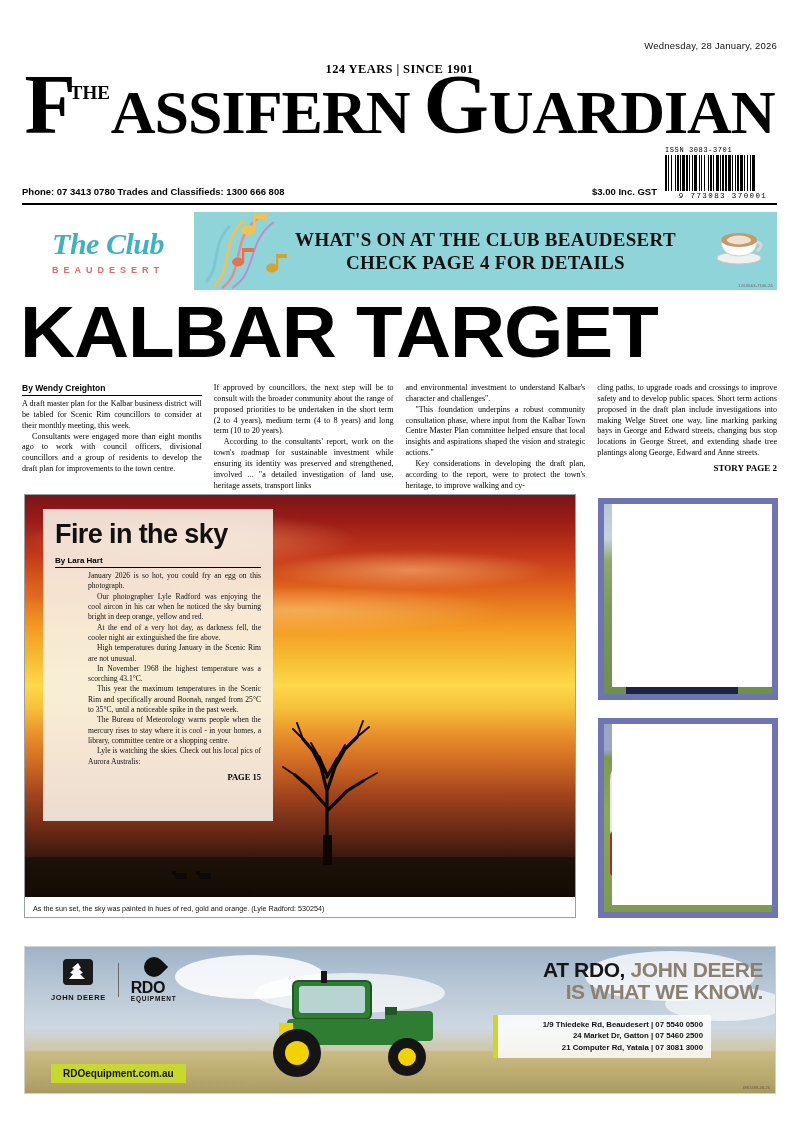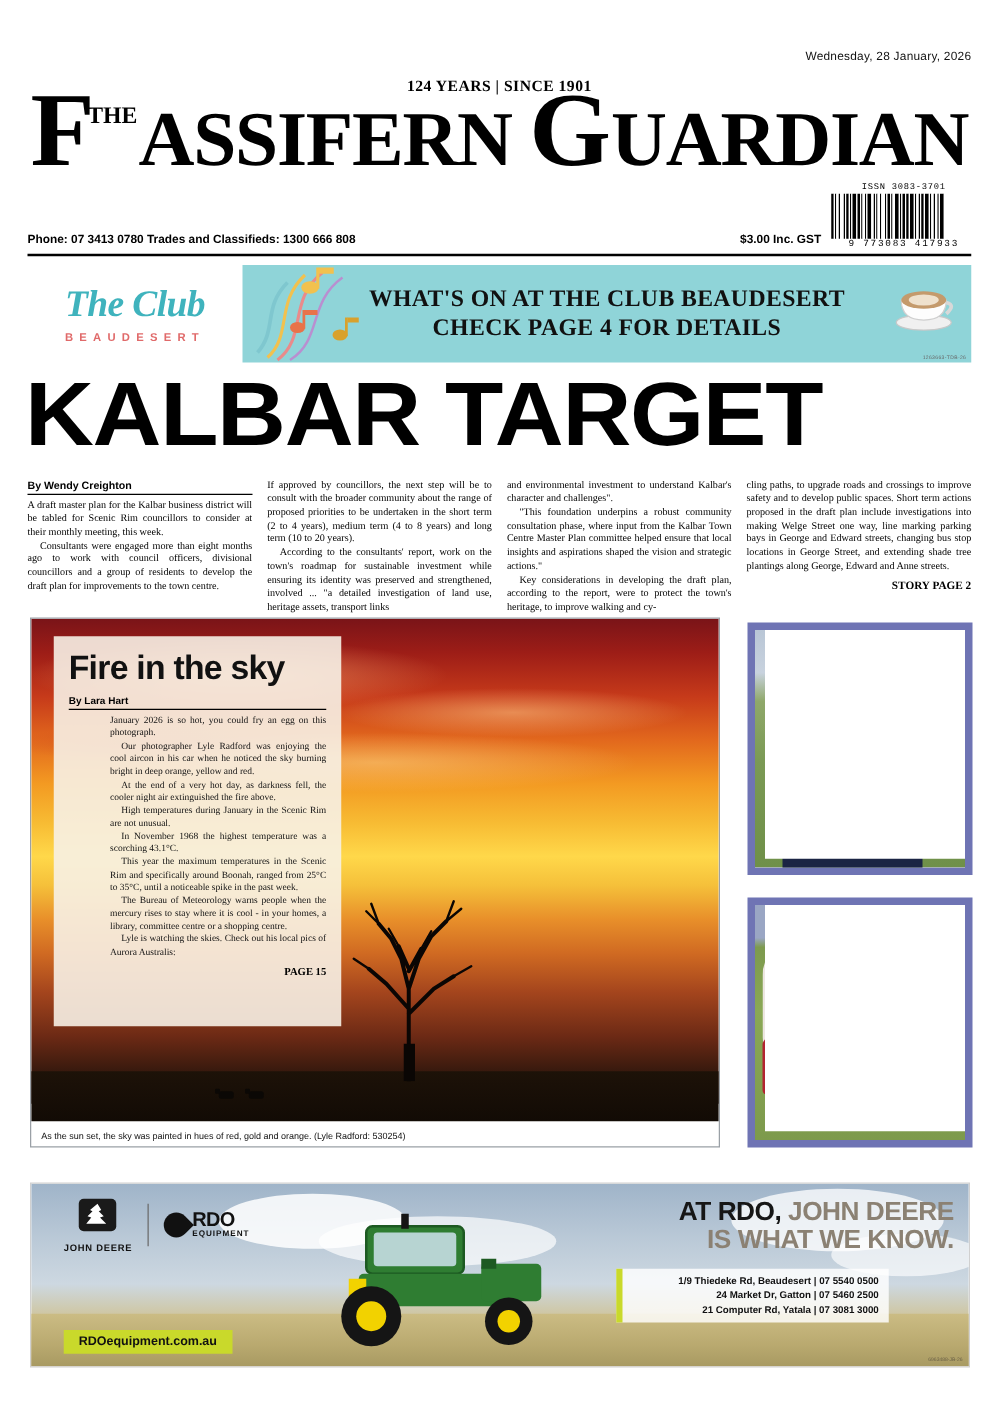--- a/index.html
+++ b/index.html
@@ -34,21 +34,21 @@
     margin-top:14px; margin-left:-6px; margin-right:1px;
   }
   .word1 { font-size:62px; font-weight:bold; letter-spacing:-1px; }
   .big-g { font-size:84px; font-weight:bold; margin-left:14px; }
   .word2 { font-size:62px; font-weight:bold; letter-spacing:-1px; }
 
   
   .barcode-box { position:absolute; right:18px; top:146px; width:116px; }
   .issn {
     font-family:"Liberation Mono", monospace; font-size:7px;
-    letter-spacing:.6px; text-align:center; color:#000; margin-bottom:1px;
+    letter-spacing:.6px; text-align:left; color:#000; margin-bottom:1px;
   }
   .bars { height:36px; display:flex; align-items:flex-end; gap:0; }
   .bars i { display:block; background:#000; height:100%; }
   .barnum {
     font-family:"Liberation Mono", monospace; font-size:7.5px;
     letter-spacing:1.4px; text-align:center; margin-top:1px;
   }
 
   .contact-row {
     position:absolute; left:22px; right:22px; top:186px;
@@ -261,21 +261,21 @@
   .jd-logos {
     position:absolute; left:26px; top:10px; display:flex; align-items:center; gap:12px;
   }
   .jd-mark { text-align:center; }
   .jd-deer { width:34px; height:30px; }
   .jd-name {
     font-family:"Liberation Sans", sans-serif; font-weight:bold; font-size:7.5px;
     letter-spacing:.6px; color:#111; margin-top:2px;
   }
   .jd-div { width:1px; height:34px; background:#6b6b6b; }
-  .rdo-mark { display:flex; align-items:center; gap:3px; }
+  .rdo-mark { display:flex; align-items:center; gap:3px;flex-direction:column; }
   .rdo-mark .glyph {
     width:20px; height:20px; border-radius:50% 0 50% 50%;
     background:#111; transform:rotate(45deg);
   }
   .rdo-mark .rtxt { line-height:1; }
   .rdo-mark .r1 { font-family:"Liberation Sans", sans-serif; font-weight:bold; font-size:16px; color:#111; letter-spacing:-.5px; }
   .rdo-mark .r2 { font-family:"Liberation Sans", sans-serif; font-weight:bold; font-size:6.5px; color:#111; letter-spacing:.8px; }
   .rdo-url {
     position:absolute; left:26px; bottom:10px; background:#c9d92b;
     padding:4px 12px; font-family:"Liberation Sans", sans-serif;
@@ -379,21 +379,21 @@
         <i style="width:1px;background:#fff"></i>
         <i style="width:1px;background:#000"></i>
         <i style="width:2px;background:#fff"></i>
         <i style="width:1px;background:#000"></i>
         <i style="width:2px;background:#fff"></i>
         <i style="width:1px;background:#000"></i>
         <i style="width:1px;background:#fff"></i>
         <i style="width:3px;background:#000"></i>
         <i style="width:1px;background:#fff"></i>
       </div>
-    <div class="barnum">9  773083  417933</div>
+    <div class="barnum">9  773083  370001</div>
   </div>
 
   <div class="contact-row">
     <span>Phone: 07 3413 0780   Trades and Classifieds: 1300 666 808</span>
     <span class="price">$3.00 Inc. GST</span>
   </div>
   <div class="rule-head"></div>
 
   <div class="adstrip">
     <div class="club-logo">

